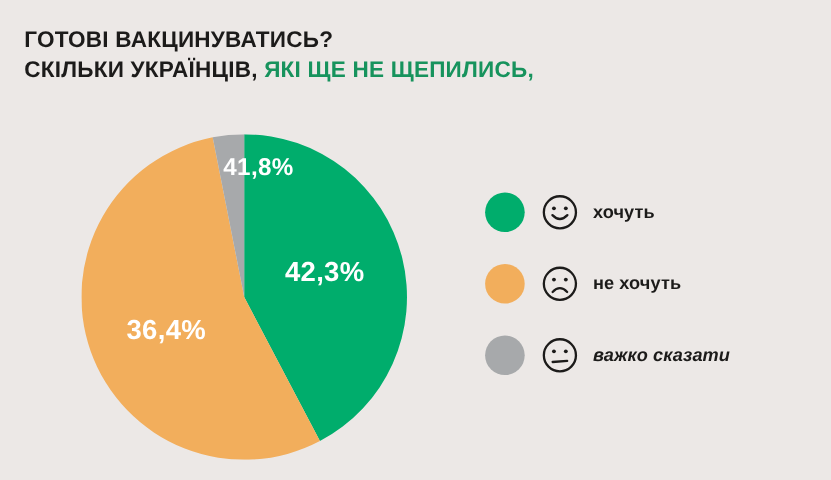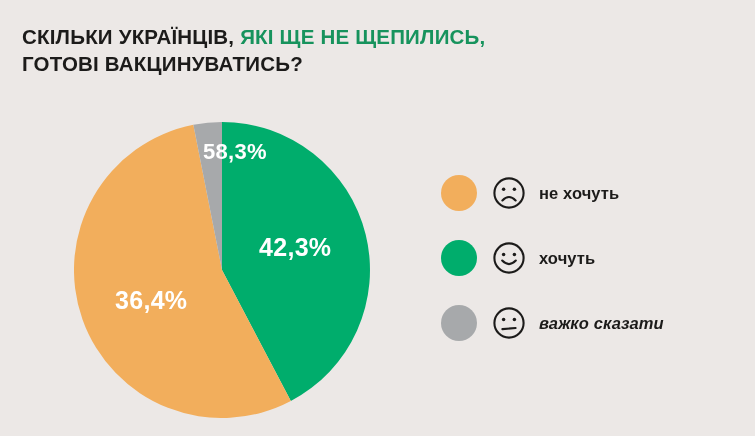--- a/index.html
+++ b/index.html
@@ -99,60 +99,60 @@
     white-space: nowrap;
     letter-spacing: 0.1px;
   }
 </style>
 </head>
 <body>
 
 <div id="infographic">
 
   <div id="title-block">
+    <div class="title-line">ГОТОВІ ВАКЦИНУВАТИСЬ?</div>
     <div class="title-line"><span>СКІЛЬКИ УКРАЇНЦІВ, </span><span class="title-accent">ЯКІ ЩЕ НЕ ЩЕПИЛИСЬ,</span></div>
-    <div class="title-line">ГОТОВІ ВАКЦИНУВАТИСЬ?</div>
   </div>
 
   <div id="pie-wrap">
     <svg id="pie-svg" viewBox="0 0 296 296">
 
       <path d="M 148 148 L 148.00 0.00 A 148 148 0 0 1 216.84 279.01 Z" fill="#00ad6c"></path>
 
       <path d="M 148 148 L 216.84 279.01 A 148 148 0 1 1 119.35 2.80 Z" fill="#f2ae5c"></path>
 
       <path d="M 148 148 L 119.35 2.80 A 148 148 0 0 1 148.00 0.00 Z" fill="#a7a9ab"></path>
     </svg>
-    <span class="pie-label" id="pie-label-gray">58,3%</span>
+    <span class="pie-label" id="pie-label-gray">41,8%</span>
     <span class="pie-label" id="pie-label-green">42,3%</span>
     <span class="pie-label" id="pie-label-orange">36,4%</span>
   </div>
 
   <div id="legend">
+
+    <div class="legend-row">
+      <span class="legend-dot" style="background:#00ad6c"></span>
+      <svg class="legend-face" viewBox="0 0 34 34">
+        <circle cx="17" cy="17" r="14.6" fill="none" stroke="#1c1b1a" stroke-width="2.1"></circle>
+        <circle cx="11.6" cy="13.4" r="1.75" fill="#1c1b1a"></circle>
+        <circle cx="22.4" cy="13.4" r="1.75" fill="#1c1b1a"></circle>
+        <path d="M 10.2 19.6 Q 17 26.6 23.8 19.6" fill="none" stroke="#1c1b1a" stroke-width="2.1" stroke-linecap="round"></path>
+      </svg>
+      <span class="legend-label">хочуть</span>
+    </div>
 
     <div class="legend-row">
       <span class="legend-dot" style="background:#f2ae5c"></span>
       <svg class="legend-face" viewBox="0 0 34 34">
         <circle cx="17" cy="17" r="14.6" fill="none" stroke="#1c1b1a" stroke-width="2.1"></circle>
         <circle cx="11.6" cy="13.2" r="1.75" fill="#1c1b1a"></circle>
         <circle cx="22.4" cy="13.2" r="1.75" fill="#1c1b1a"></circle>
         <path d="M 10.4 24.4 Q 17 17.6 23.6 24.4" fill="none" stroke="#1c1b1a" stroke-width="2.1" stroke-linecap="round"></path>
       </svg>
       <span class="legend-label">не хочуть</span>
-    </div>
-
-    <div class="legend-row">
-      <span class="legend-dot" style="background:#00ad6c"></span>
-      <svg class="legend-face" viewBox="0 0 34 34">
-        <circle cx="17" cy="17" r="14.6" fill="none" stroke="#1c1b1a" stroke-width="2.1"></circle>
-        <circle cx="11.6" cy="13.4" r="1.75" fill="#1c1b1a"></circle>
-        <circle cx="22.4" cy="13.4" r="1.75" fill="#1c1b1a"></circle>
-        <path d="M 10.2 19.6 Q 17 26.6 23.8 19.6" fill="none" stroke="#1c1b1a" stroke-width="2.1" stroke-linecap="round"></path>
-      </svg>
-      <span class="legend-label">хочуть</span>
     </div>
 
     <div class="legend-row">
       <span class="legend-dot" style="background:#a7a9ab"></span>
       <svg class="legend-face" viewBox="0 0 34 34">
         <circle cx="17" cy="17" r="14.6" fill="none" stroke="#1c1b1a" stroke-width="2.1"></circle>
         <circle cx="11.6" cy="13.4" r="1.75" fill="#1c1b1a"></circle>
         <circle cx="22.4" cy="13.4" r="1.75" fill="#1c1b1a"></circle>
         <path d="M 10.4 23.1 L 23.6 22.0" fill="none" stroke="#1c1b1a" stroke-width="2.1" stroke-linecap="round"></path>
       </svg>

